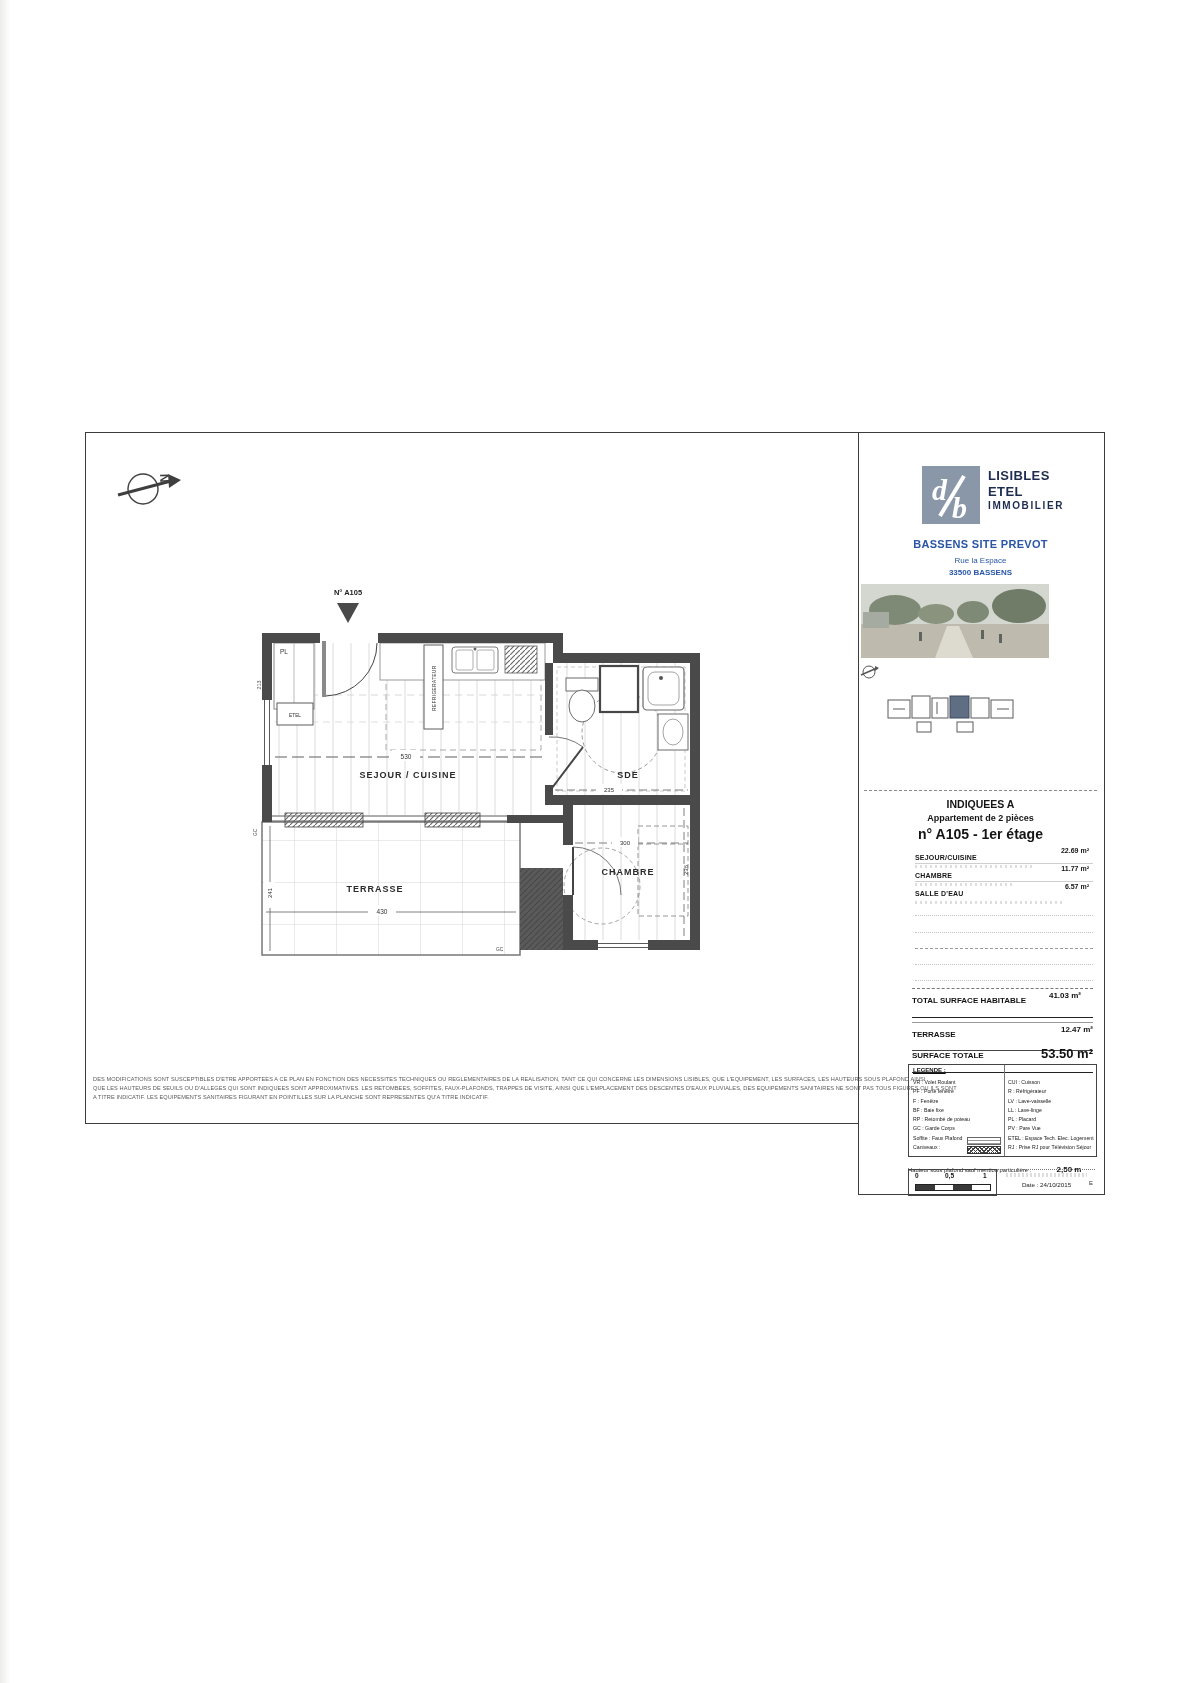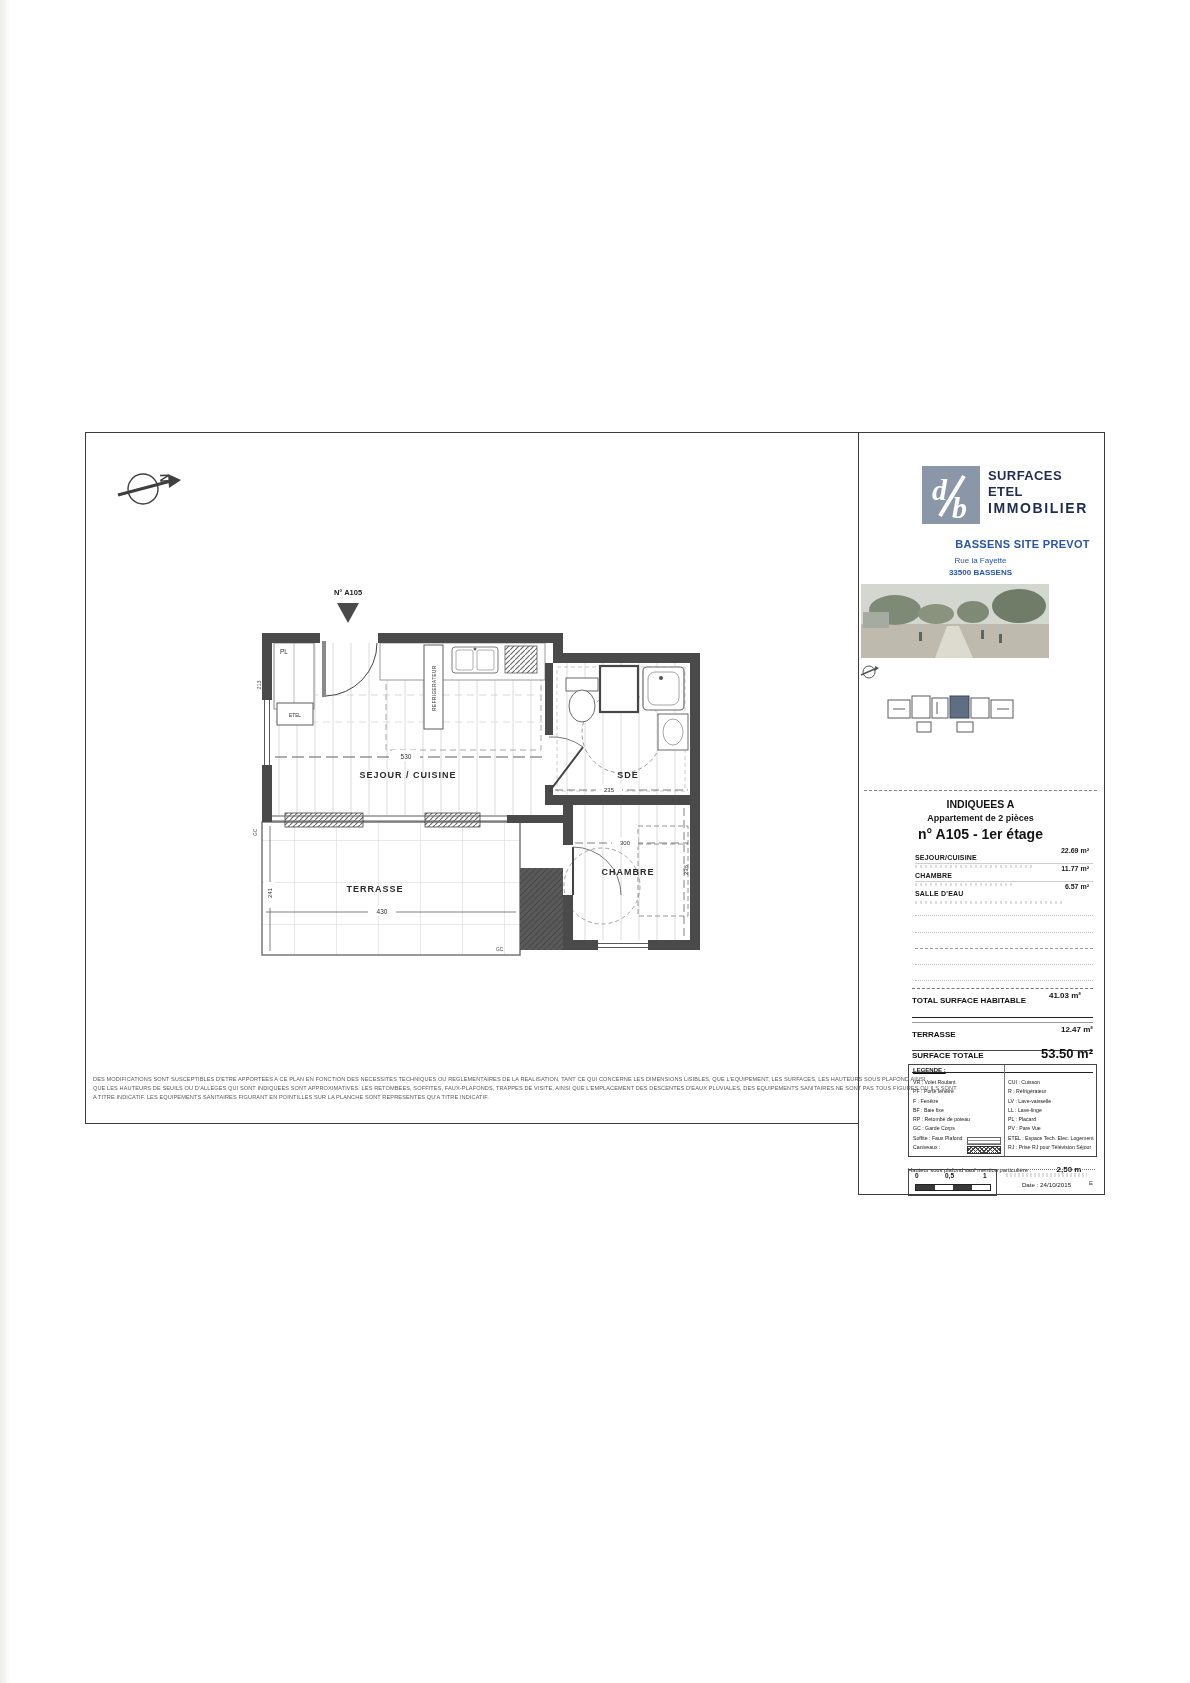--- a/index.html
+++ b/index.html
@@ -174,26 +174,26 @@
   </svg>
 
   <div class="abs" style="left:858px;top:432px;width:245px;height:761px;">
 
     <svg class="abs" style="left:64px;top:34px;" width="58" height="58">
       <rect width="58" height="58" fill="#8a97a8"></rect>
       <text x="10" y="34" font-family="Liberation Serif, serif" font-style="italic" font-weight="bold" font-size="30" fill="#fff">d</text>
       <line x1="18" y1="50" x2="42" y2="10" stroke="#fff" stroke-width="4"></line>
       <text x="30" y="52" font-family="Liberation Serif, serif" font-style="italic" font-weight="bold" font-size="30" fill="#fff">b</text>
     </svg>
-    <div class="abs tb-text" style="left:130px;top:36px;font-size:13px;font-weight:bold;letter-spacing:.4px;">SURFACES</div>
+    <div class="abs tb-text" style="left:130px;top:36px;font-size:13px;font-weight:bold;letter-spacing:.4px;">LISIBLES</div>
     <div class="abs tb-text" style="left:130px;top:52px;font-size:13px;font-weight:bold;letter-spacing:.4px;">ETEL</div>
-    <div class="abs tb-text" style="left:130px;top:68px;font-size:14px;font-weight:bold;letter-spacing:1.6px;">IMMOBILIER</div>
-
-    <div class="abs blue ctr" style="top:106px;font-size:11px;font-weight:bold;letter-spacing:.3px;padding-left:42px;">BASSENS SITE PREVOT</div>
-    <div class="abs blue ctr" style="top:124px;font-size:8px;">Rue la Fayette</div>
+    <div class="abs tb-text" style="left:130px;top:68px;font-size:10px;font-weight:bold;letter-spacing:1.6px;">IMMOBILIER</div>
+
+    <div class="abs blue ctr" style="top:106px;font-size:11px;font-weight:bold;letter-spacing:.3px;">BASSENS SITE PREVOT</div>
+    <div class="abs blue ctr" style="top:124px;font-size:8px;">Rue la Espace</div>
     <div class="abs blue ctr" style="top:136px;font-size:8px;font-weight:bold;">33500 BASSENS</div>
 
     <svg class="abs" style="left:3px;top:152px;" width="188" height="74">
       <rect width="188" height="74" fill="#cdd2c9"></rect>
       <rect y="40" width="188" height="34" fill="#b6b2a3"></rect>
       <ellipse cx="34" cy="26" rx="26" ry="15" fill="#6d7a62"></ellipse>
       <ellipse cx="75" cy="30" rx="18" ry="10" fill="#79856d"></ellipse>
       <ellipse cx="112" cy="28" rx="16" ry="11" fill="#6d7a62"></ellipse>
       <ellipse cx="158" cy="22" rx="27" ry="17" fill="#5d6a52"></ellipse>
       <rect x="2" y="28" width="26" height="16" fill="#9aa096"></rect>

